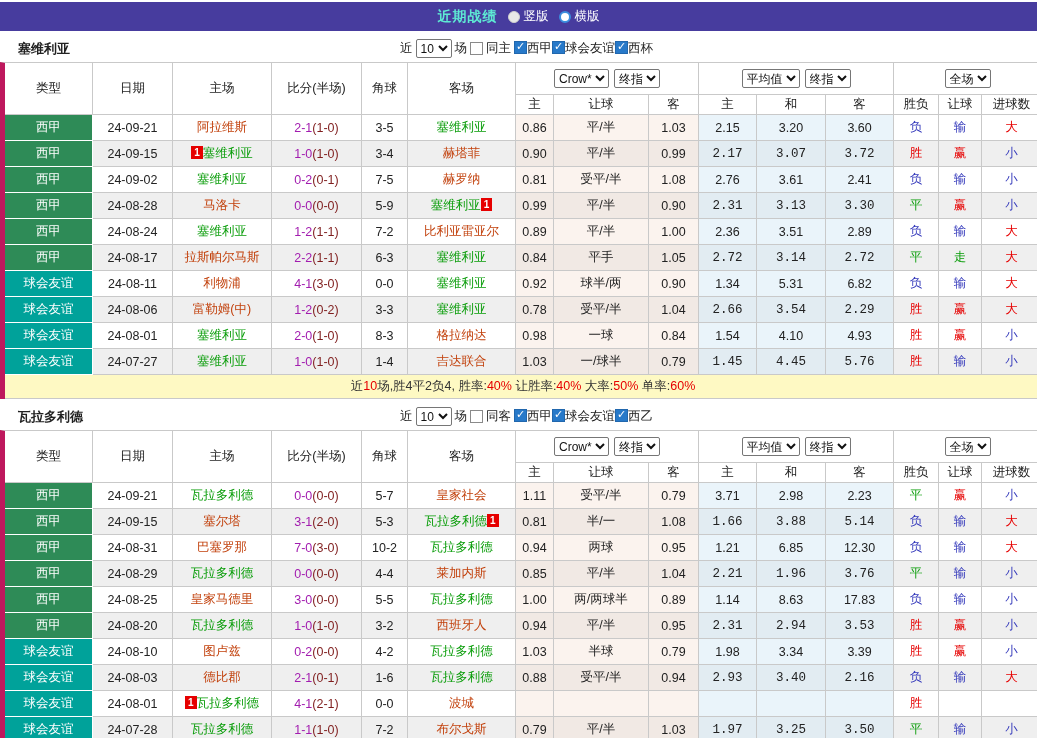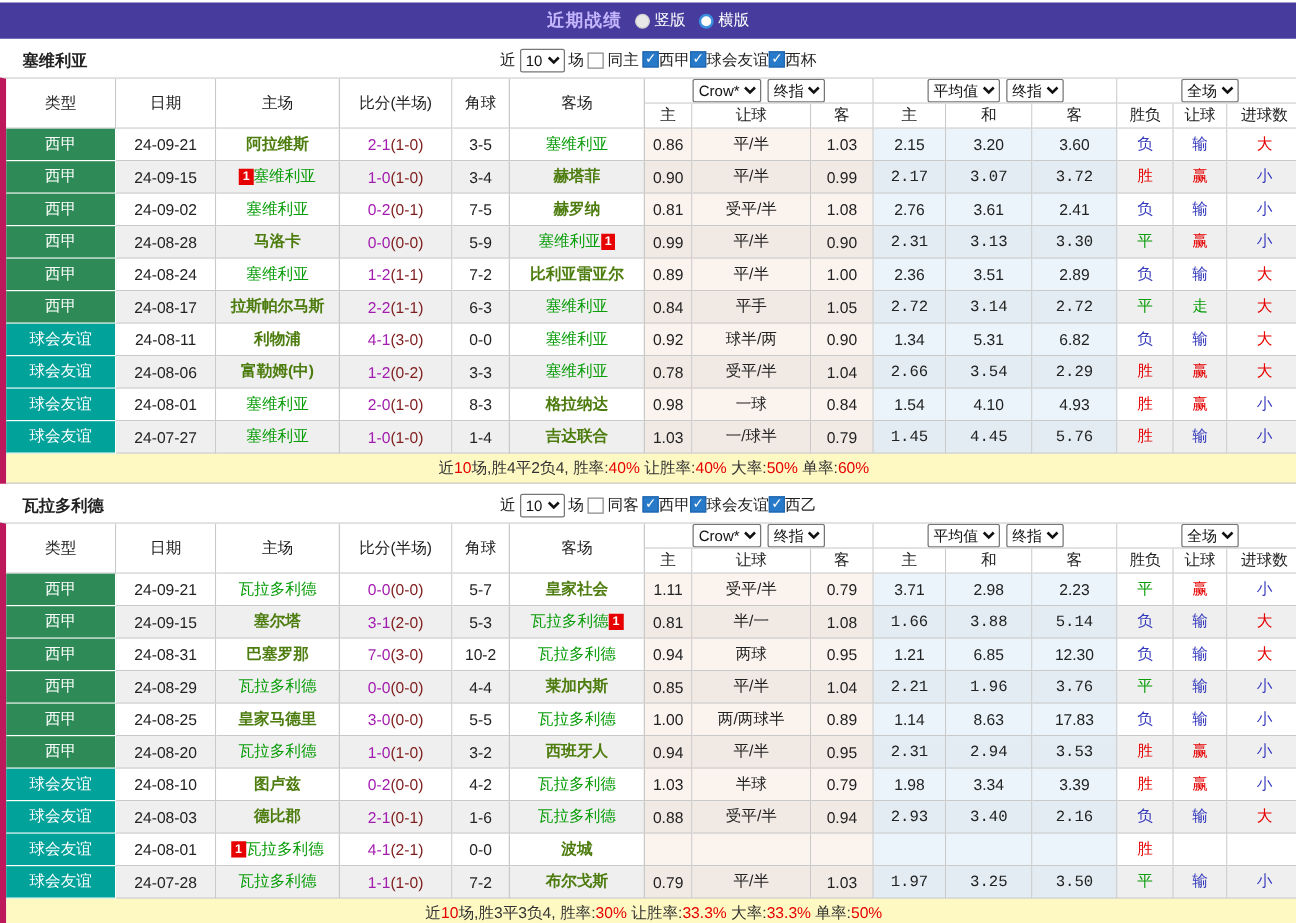--- a/index.html
+++ b/index.html
@@ -1,45 +1,45 @@
 <!DOCTYPE html>
 <html><head>
 <meta charset="utf-8">
 <style>
   * { margin:0; padding:0; box-sizing:border-box; }
   body { width:1037px; font-family:"Liberation Sans","DejaVu Sans",sans-serif; background:#fff; }
   .topbar { margin-top:2px; height:29px; background:#473c9e; display:flex; align-items:center; justify-content:center; gap:10px; }
-  .topbar .title { color:#c4b5fd; font-weight:bold; font-size:14px; letter-spacing:1px; }
+  .topbar .title { color:#5eead4; font-weight:bold; font-size:14px; letter-spacing:1px; }
   .radio-label { display:inline-flex; align-items:center; gap:4px; color:#fff; font-size:12.5px; cursor:pointer; }
   .radio { width:12px; height:12px; border-radius:50%; display:inline-block; }
   .radio.sel { background:#e8e8e8; border:1px solid #cfcfcf; }
   .radio.unsel { background:#fff; border:2px solid #3b8ede; }
   .section-header { height:27px; display:flex; align-items:center; font-size:13px; background:#fff; padding:0 2px; }
   .section-header .team { flex:1; padding-left:16px; font-weight:bold; color:#222; }
   .section-header .filters { display:flex; align-items:center; gap:3px; font-size:12.5px; color:#222; }
   .section-header .rightpad { flex:1; }
   select { height:19px; font-size:12px; border:1px solid #767676; border-radius:2px; background:#fff; color:#111; }
   .cb { width:13px; height:13px; display:inline-block; border:1px solid #8a8a8a; background:#fff; vertical-align:-2px; position:relative; cursor:pointer; }
   .cb.checked { background:#2779c9; border-color:#2167ad; }
   .cb.checked::after { content:"✓"; position:absolute; top:-2px; left:1px; color:#fff; font-size:11px; font-weight:bold; }
   table { width:1037px; table-layout:fixed; border-collapse:separate; border-spacing:0; border-top:1px solid #c9c9c9; border-left:5px solid #be185d; font-size:12.5px; }
   th, td { border-right:1px solid #c9c9c9; border-bottom:1px solid #c9c9c9; text-align:center; vertical-align:middle; color:#222; overflow:hidden; white-space:nowrap; }
   thead th { height:20px; font-weight:normal; background:#fff; }
-  thead tr.h1 th.grp { height:20px; }
+  thead tr.h1 th.grp { height:32px; }
   .grp-selects { display:flex; justify-content:center; gap:5px; align-items:center; }
   tbody td { height:26px; }
   tr.odd td { background:#fff; }
   tr.even td { background:#efefef; }
   tr.odd td.hc { background:#fbf3ee; }
   tr.even td.hc { background:#f1e9e4; }
   tr.odd td.avg { background:#eaf4fa; }
   tr.even td.avg { background:#e2ecf2;font-family:Liberation Mono, monospace; }
   td.type { color:#fff; border-right-color:#fff; border-bottom-color:#fff; }
   .t-green { color:#0a9d0a; }
-  .t-black { color:#4d7c0f;font-weight:bold; }
+  .t-black { color:#c2410c; }
   .ft { color:#a21caf; }
   .ht { color:#7f1d1d; }
   .r-red { color:#e60000; }
   .r-blue { color:#3338bb; }
   .r-green { color:#0a9d0a; }
   .mark { display:inline-block; background:#e60000; color:#fff; font-size:10px; line-height:13px; padding:0 3px; font-weight:bold; vertical-align:1px; }
   tfoot td { height:24px; background:#fef9c3; color:#333; }
   tfoot .red { color:#e60000; }
   .section { margin-top:4px; }
 </style>

